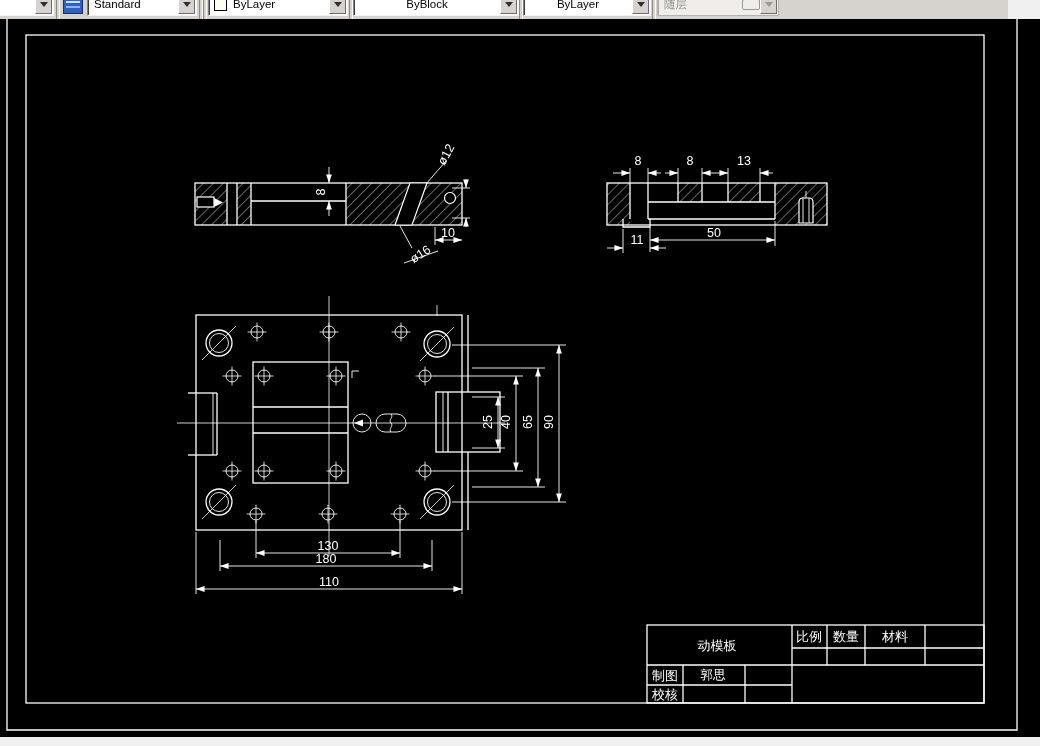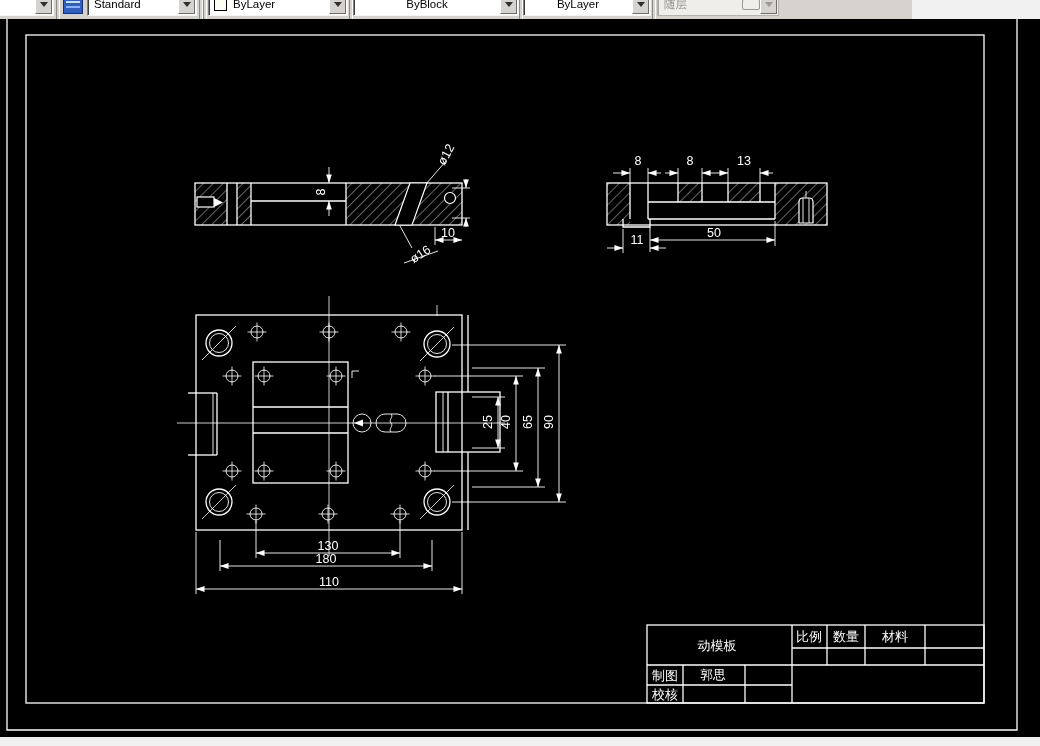--- a/index.html
+++ b/index.html
@@ -2,21 +2,21 @@
 <html><head>
 <meta charset="utf-8">
 <style>
   html,body{margin:0;padding:0;}
   body{
     width:1040px;height:746px;position:relative;overflow:hidden;
     background:#f0f0f0;font-family:"Liberation Sans",sans-serif;
   }
   
   .toolbar{
-    position:absolute;left:0;top:0;width:912px;height:19px;
+    position:absolute;left:0;top:0;width:1008px;height:19px;
     background:#d6d3ce;overflow:hidden;border-bottom:1px solid #9a9a94;
   }
   .combo{
     position:absolute;top:-8px;height:22px;background:#ffffff;
     border:1px solid #808080;border-right-color:#f4f4f4;border-bottom-color:#f4f4f4;
     box-shadow:inset 1px 1px 0 #404040;
     display:flex;align-items:center;font-size:11.5px;color:#000;
   }
   .combo .ctext{flex:1;padding-left:6px;white-space:nowrap;overflow:hidden;line-height:22px;}
   .combo.center .ctext{text-align:center;padding-left:0;}

